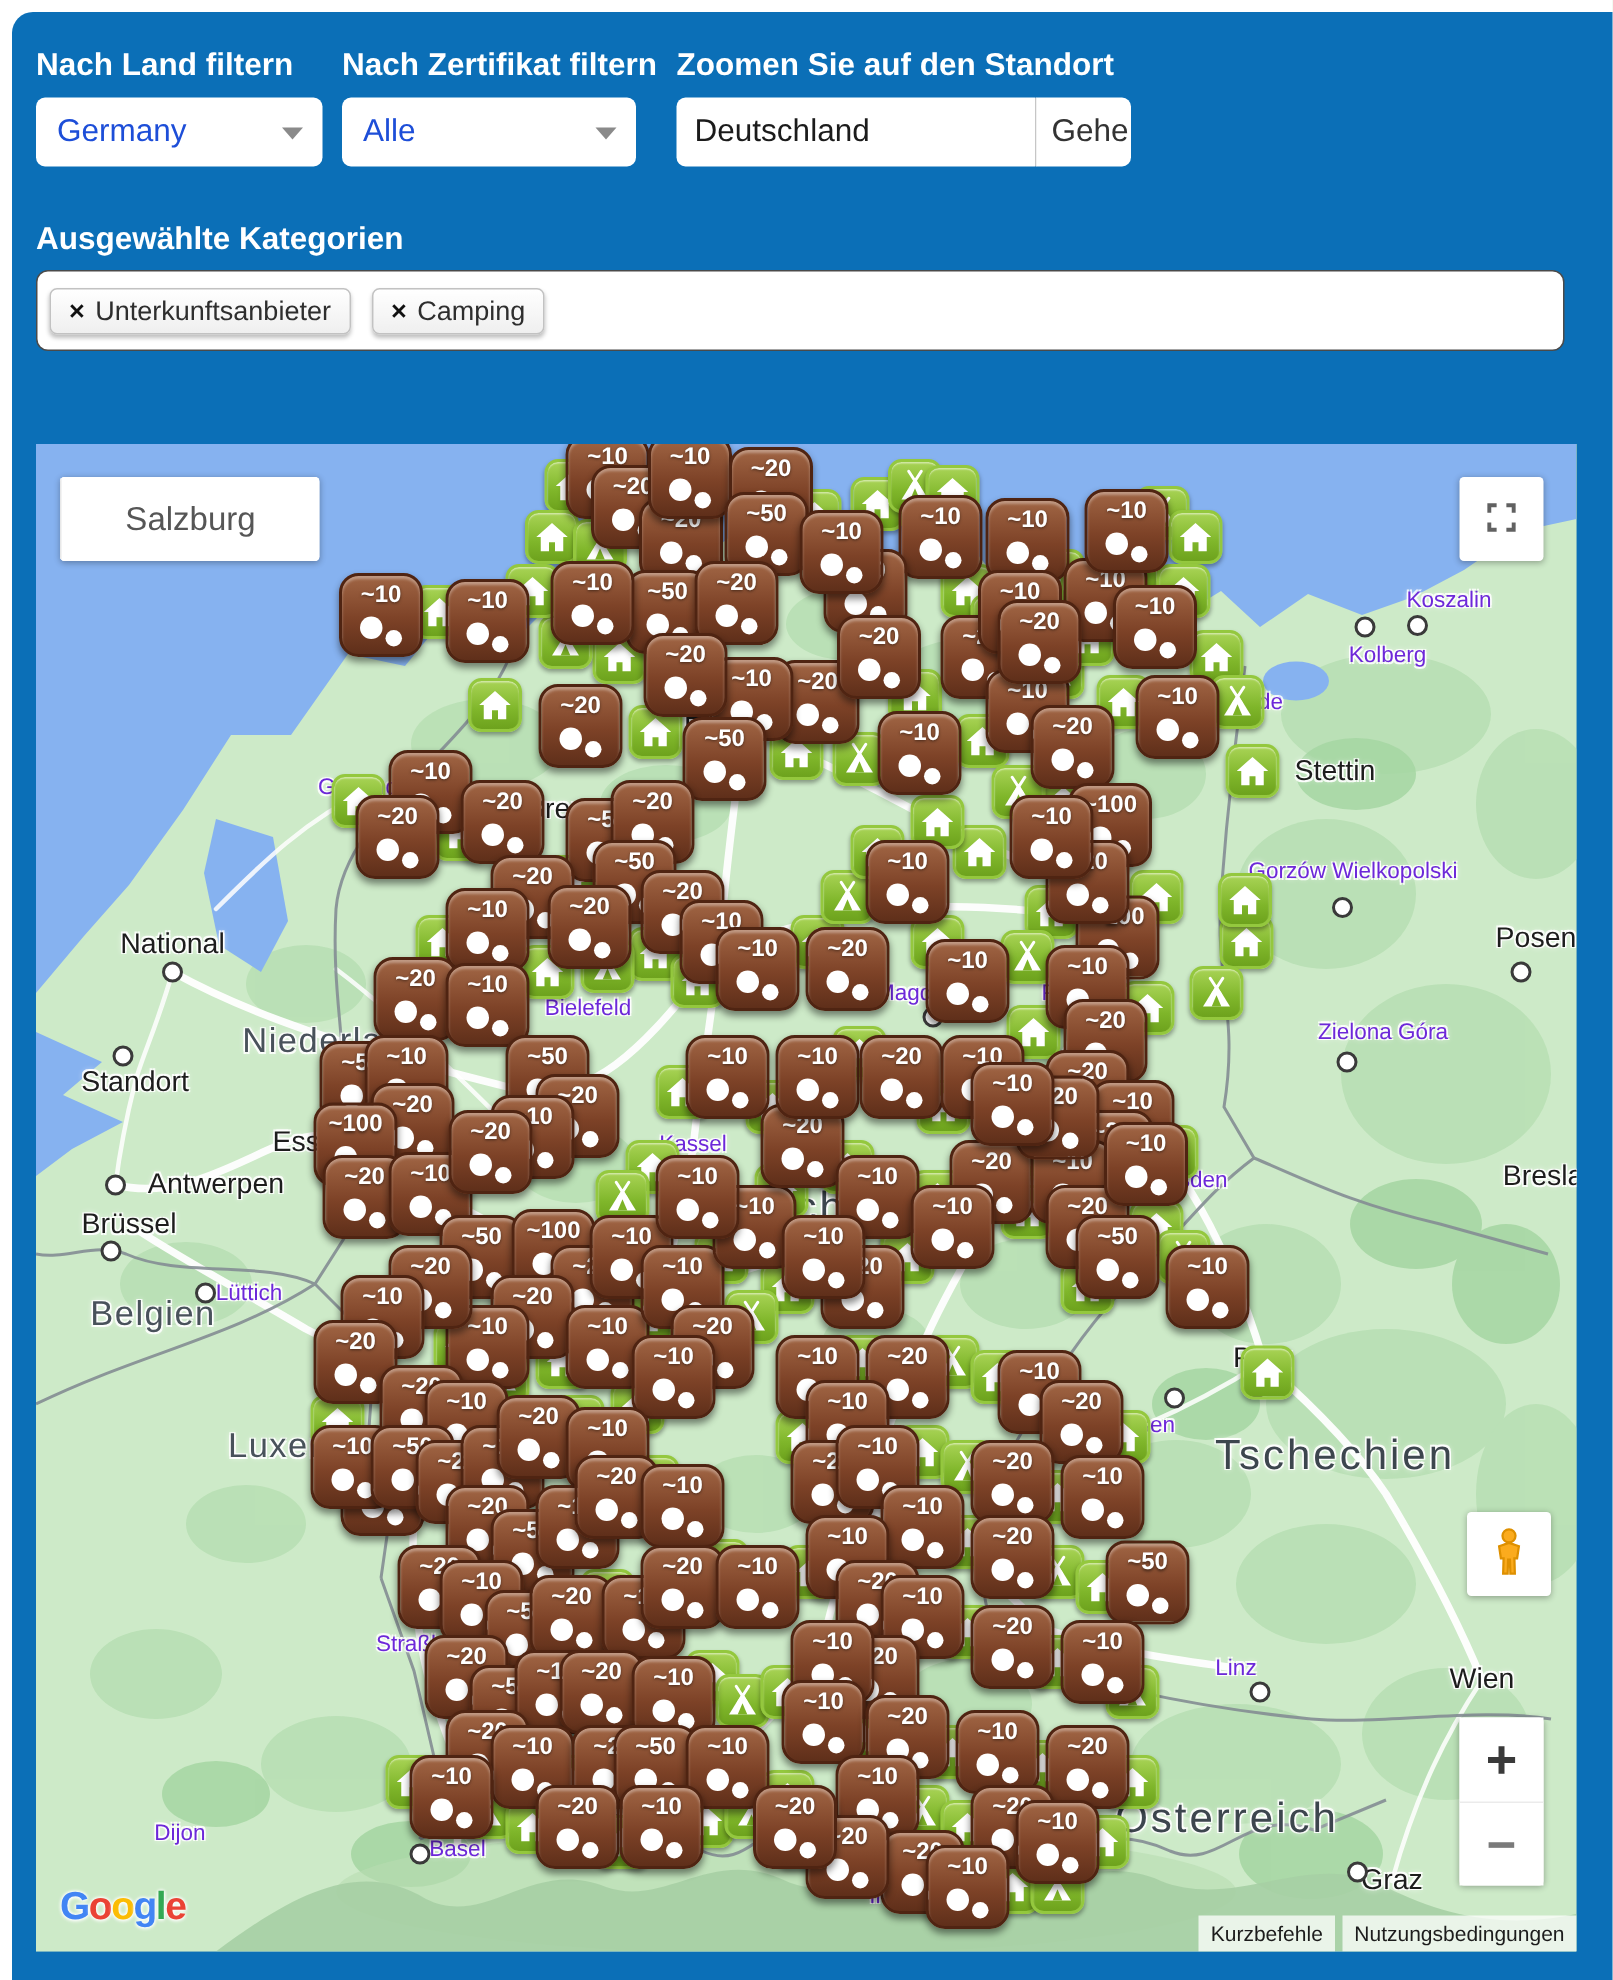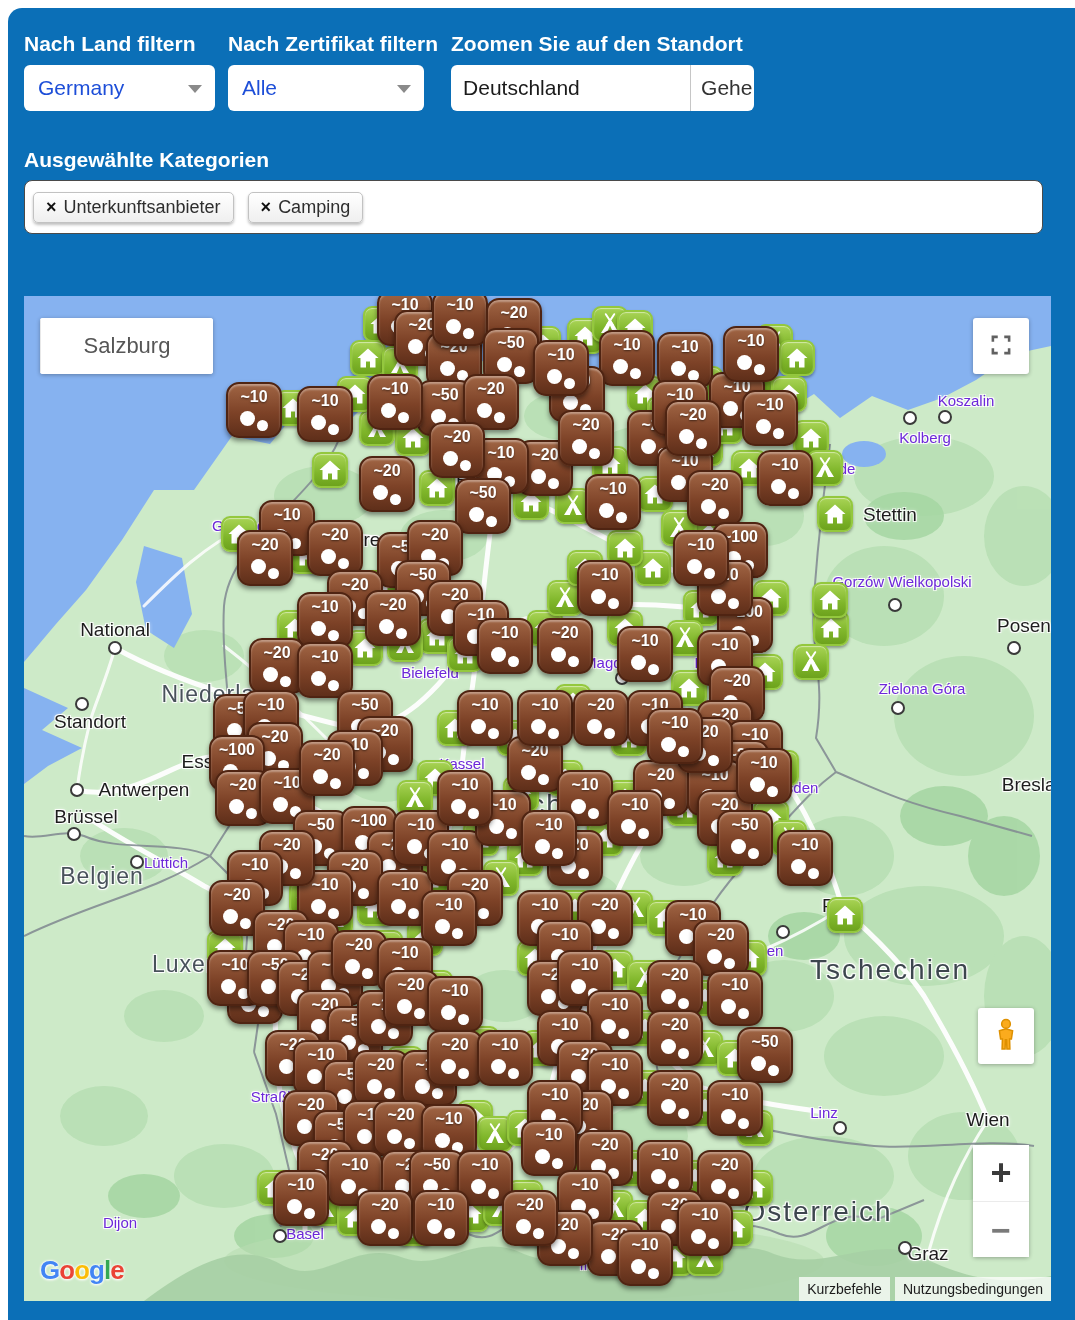--- a/index.html
+++ b/index.html
@@ -275,21 +275,21 @@
       <div class="ml b" style="left: 120px; top: 494px;">Antwerpen</div>
       <div class="ml b" style="left: 62px; top: 521px;">Brüssel</div>
       <div class="ml s" style="left: 142px; top: 566px;">Lüttich</div>
       <div class="ml c" style="left: 78px; top: 580px;">Belgien</div>
       <div class="ml c" style="left: 190px; top: 668px;">Luxemburg</div>
       <div class="ml b" style="left: 184px; top: 466px;">Essen</div>
       <div class="ml s" style="left: 240px; top: 492px;">Düsseldorf</div>
       <div class="ml b" style="left: 360px; top: 244px;">Bremen</div>
       <div class="ml b" style="left: 471px; top: 184px;">Hamburg</div>
       <div class="ml b" style="left: 456px; top: 332px;">Hannover</div>
-      <div class="ml s" style="left: 368px; top: 376px; margin-left: 38px;">Bielefeld</div>
+      <div class="ml s" style="left: 368px; top: 376px;">Bielefeld</div>
       <div class="ml s" style="left: 438px; top: 467px;">Kassel</div>
       <div class="ml s" style="left: 598px; top: 366px;">Magdeburg</div>
       <div class="ml s" style="left: 700px; top: 366px;">Potsdam</div>
       <div class="ml b" style="left: 736px; top: 310px;">Berlin</div>
       <div class="ml b" style="left: 664px; top: 459px;">Leipzig</div>
       <div class="ml s" style="left: 766px; top: 491px;">Dresden</div>
       <div class="ml C" style="left: 512px; top: 509px;">Deutschland</div>
       <div class="ml s" style="left: 716px; top: 86px;">Stralsund</div>
       <div class="ml s" style="left: 788px; top: 172px;">Swinemünde</div>
       <div class="ml b" style="left: 866px; top: 219px;">Stettin</div>

